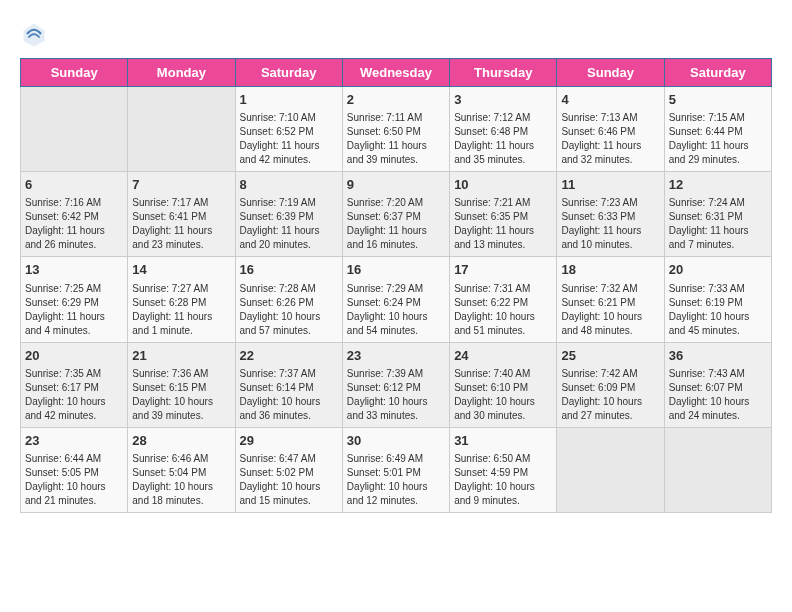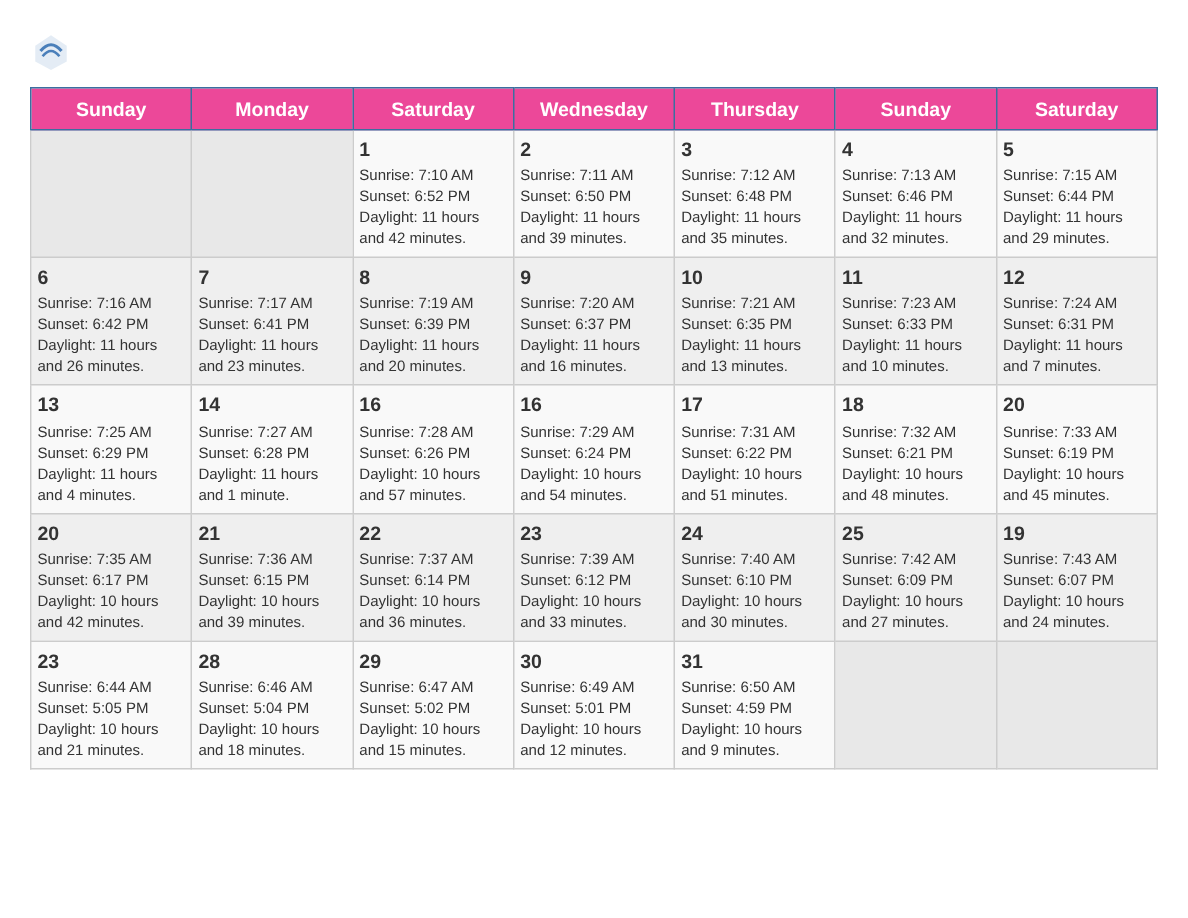--- a/index.html
+++ b/index.html
@@ -219,21 +219,21 @@
         </td>
         <td>
           <span class="day-num">24</span>
           <div class="day-info">Sunrise: 7:40 AM<br>Sunset: 6:10 PM<br>Daylight: 10 hours and 30 minutes.</div>
         </td>
         <td>
           <span class="day-num">25</span>
           <div class="day-info">Sunrise: 7:42 AM<br>Sunset: 6:09 PM<br>Daylight: 10 hours and 27 minutes.</div>
         </td>
         <td>
-          <span class="day-num">19</span>
+          <span class="day-num">36</span>
           <div class="day-info">Sunrise: 7:43 AM<br>Sunset: 6:07 PM<br>Daylight: 10 hours and 24 minutes.</div>
         </td>
       </tr>
       <tr>
         <td>
           <span class="day-num">23</span>
           <div class="day-info">Sunrise: 6:44 AM<br>Sunset: 5:05 PM<br>Daylight: 10 hours and 21 minutes.</div>
         </td>
         <td>
           <span class="day-num">28</span>

